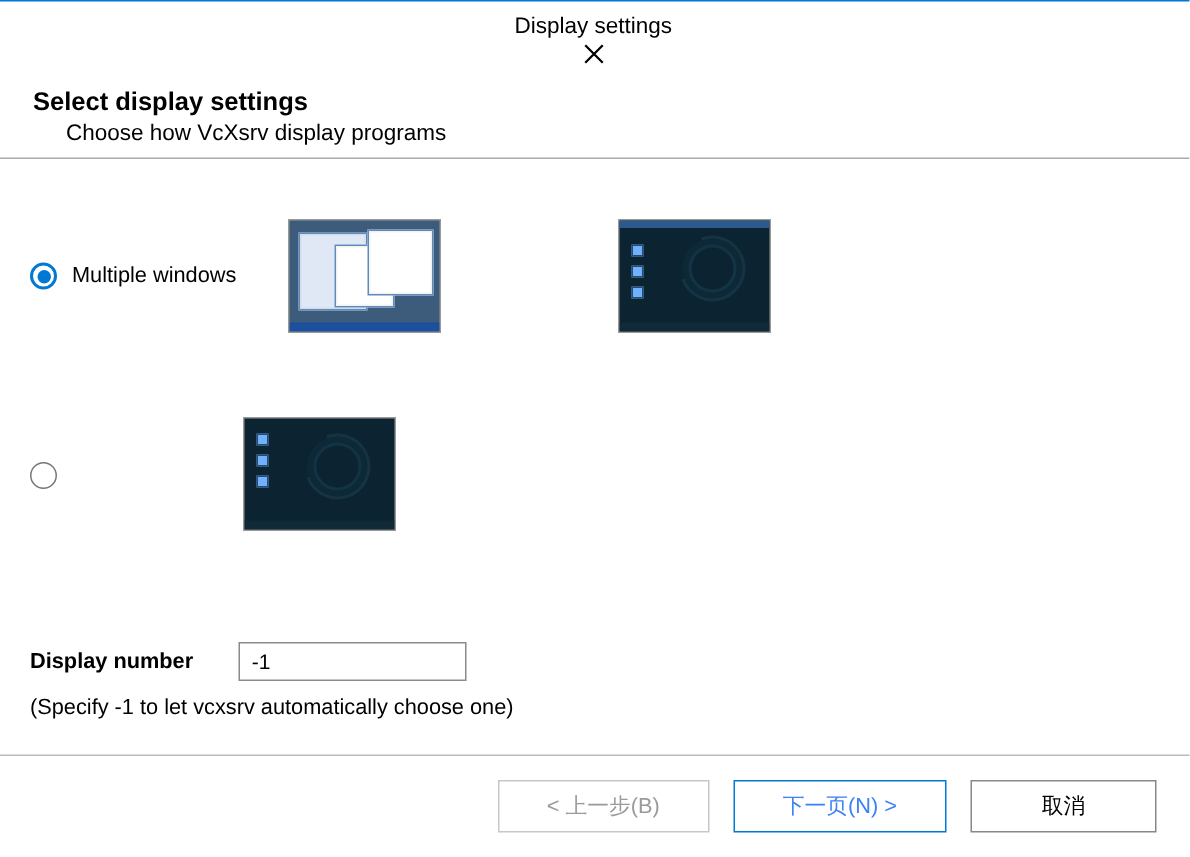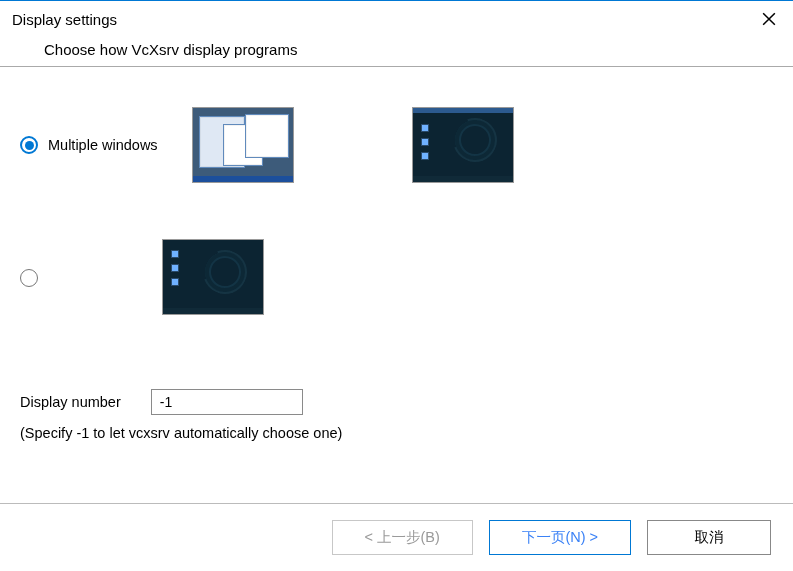--- a/index.html
+++ b/index.html
@@ -13,20 +13,21 @@
     height: 571px;
     overflow: hidden;
     border-top: 1px solid #0078d4;
   }
   .titlebar {
     display: flex;
     align-items: center;
     justify-content: space-between;
     padding: 8px 14px 8px 12px;
     font-size: 15px;
+    flex-direction: column;
   }
   .close-btn {
     width: 20px;
     height: 20px;
     display: flex;
     align-items: center;
     justify-content: center;
     cursor: pointer;
   }
   .close-btn svg { width: 14px; height: 14px; }
@@ -109,21 +110,21 @@
     box-shadow: inset 0 0 0 4px #0e2a38, inset 0 0 0 6px #15384a;
     opacity: .8;
   }
   .thumb .ic { position:absolute; width:8px; height:8px; background:#6fb1ff; border:1px solid #2a4a6a; }
   .display-row {
     display: flex;
     align-items: center;
     gap: 30px;
     margin-bottom: 10px;
   }
-  .display-row label { font-size: 14.5px; }
+  .display-row label { font-size: 14.5px; font-weight: bold; }
   .display-input {
     width: 152px;
     height: 26px;
     border: 1px solid #8a8a8a;
     padding: 2px 8px;
     font-size: 14px;
     font-family: inherit;
     background: #fff;
   }
   .hint { font-size: 14.5px; }
@@ -163,20 +164,21 @@
 <div class="titlebar">
   <span>Display settings</span>
   <div class="close-btn">
     <svg viewBox="0 0 12 12">
       <path d="M1 1 L11 11 M11 1 L1 11" stroke="#000" stroke-width="1.3" fill="none"></path>
     </svg>
   </div>
 </div>
 
 <div class="header">
+  <h1>Select display settings</h1>
   <p>Choose how VcXsrv display programs</p>
 </div>
 
 <div class="content">
   <div class="options-grid">
 
     <div class="option">
       <div class="radio-wrap">
         <span class="radio-circle selected"></span>
         <span class="radio-label">Multiple windows</span>

